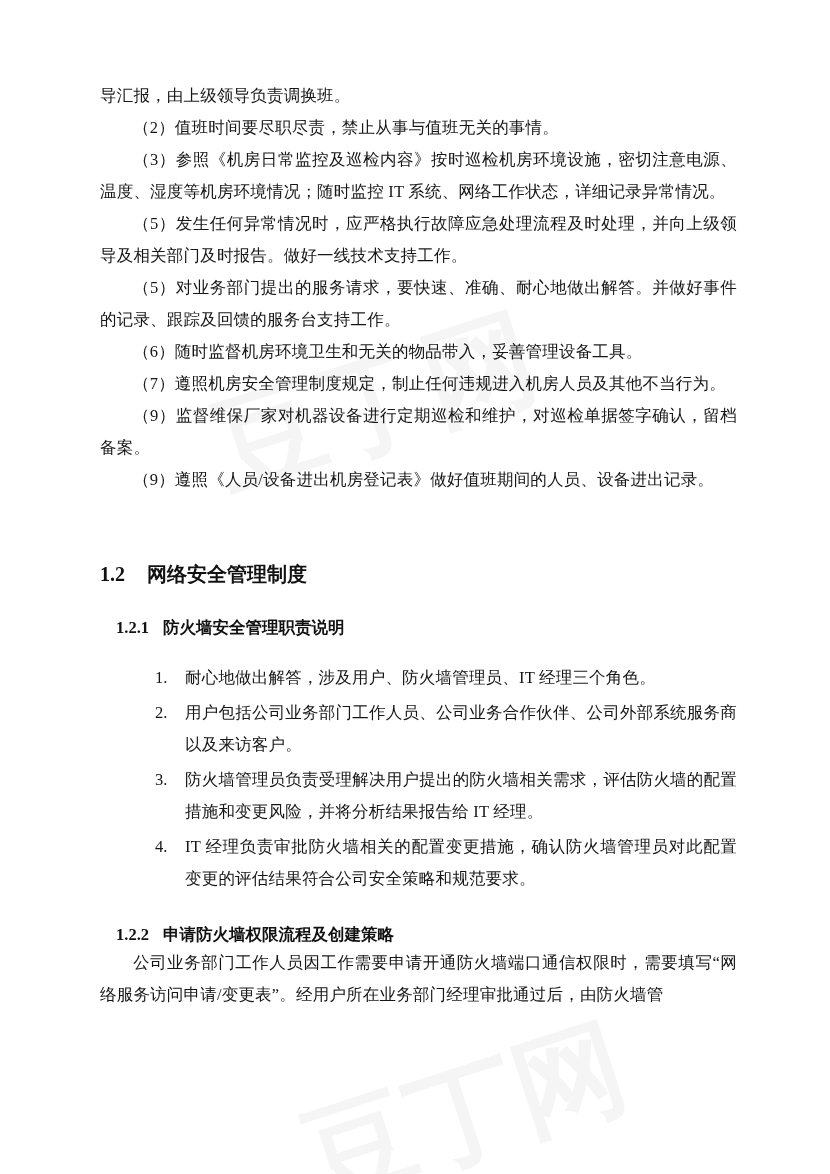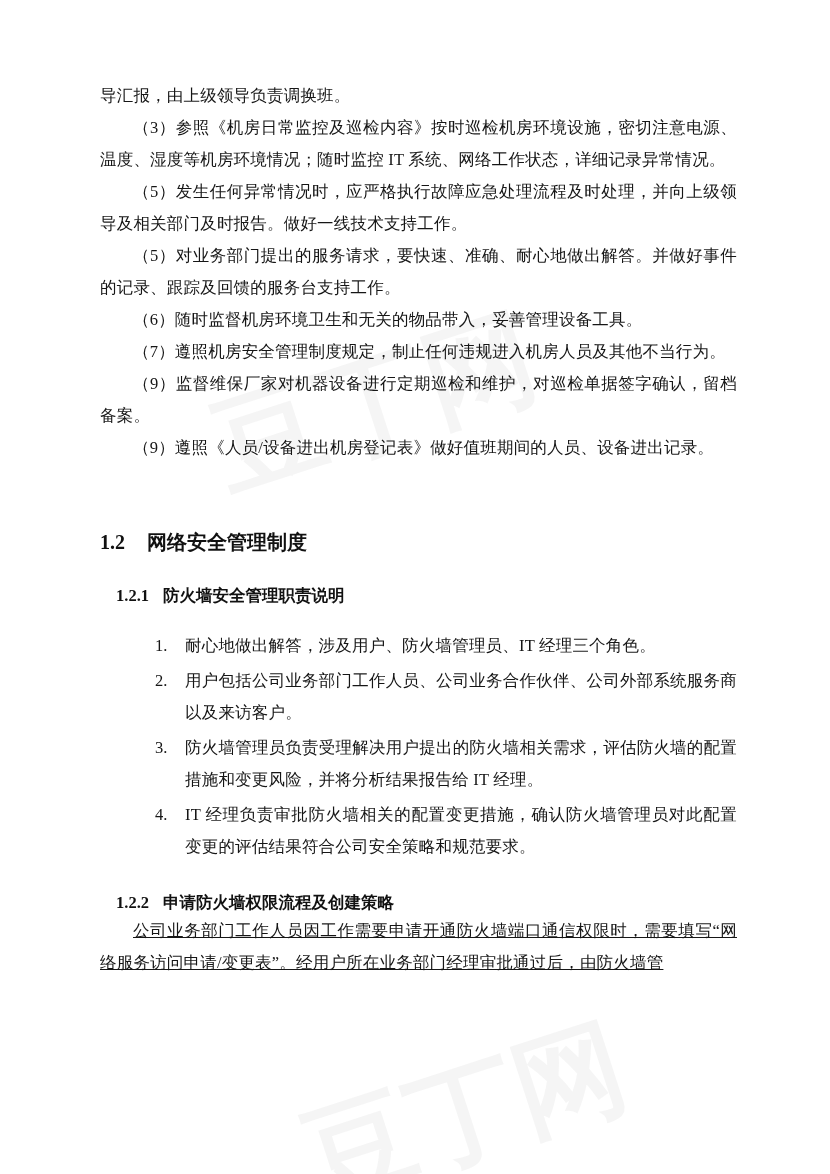--- a/index.html
+++ b/index.html
@@ -67,21 +67,20 @@
   }
   .oli-text {
     flex: 1 1 auto;
     font-size: 16.5px;
     line-height: 32px;
     text-align: justify;
     letter-spacing: 0.2px;
   }
   .final-para {
     margin-top: 30px;
-    text-decoration: underline;
   }
   .watermark {
     position: absolute;
     font-size: 110px;
     font-weight: bold;
     color: rgba(120, 120, 120, 0.07);
     transform: rotate(-18deg);
     white-space: nowrap;
     pointer-events: none;
     user-select: none;
@@ -96,20 +95,21 @@
 
 <div class="page">
 
   <div class="watermark wm1">豆丁网</div>
   <div class="watermark wm2">豆丁网</div>
 
   <div class="content">
 
     <p class="body-para">导汇报，由上级领导负责调换班。</p>
 
+    <p class="body-para indent">（2）值班时间要尽职尽责，禁止从事与值班无关的事情。</p>
     <p class="body-para indent">（3）参照《机房日常监控及巡检内容》按时巡检机房环境设施，密切注意电源、温度、湿度等机房环境情况；随时监控 IT 系统、网络工作状态，详细记录异常情况。</p>
     <p class="body-para indent">（5）发生任何异常情况时，应严格执行故障应急处理流程及时处理，并向上级领导及相关部门及时报告。做好一线技术支持工作。</p>
     <p class="body-para indent">（5）对业务部门提出的服务请求，要快速、准确、耐心地做出解答。并做好事件的记录、跟踪及回馈的服务台支持工作。</p>
     <p class="body-para indent">（6）随时监督机房环境卫生和无关的物品带入，妥善管理设备工具。</p>
     <p class="body-para indent">（7）遵照机房安全管理制度规定，制止任何违规进入机房人员及其他不当行为。</p>
     <p class="body-para indent">（9）监督维保厂家对机器设备进行定期巡检和维护，对巡检单据签字确认，留档备案。</p>
     <p class="body-para indent">（9）遵照《人员/设备进出机房登记表》做好值班期间的人员、设备进出记录。</p>
 
     <h2 class="h-section">
       <span class="h-num">1.2</span><span>网络安全管理制度</span>

